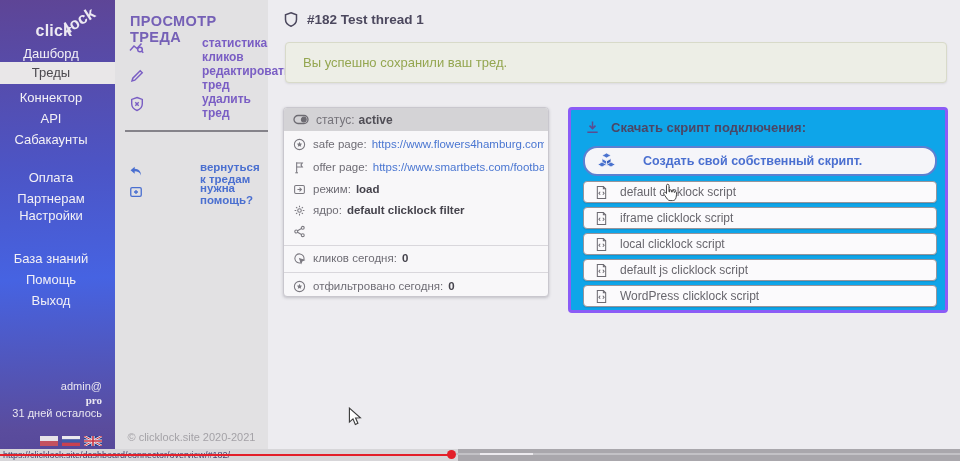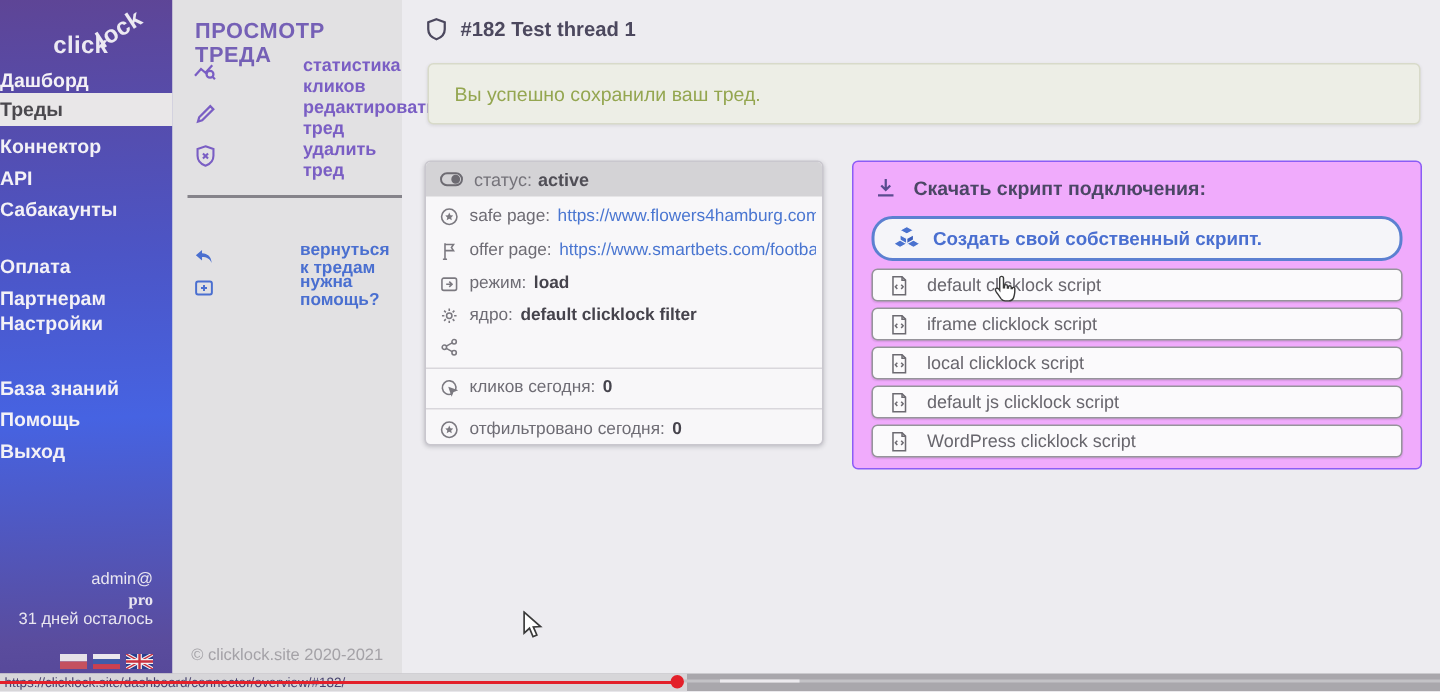--- a/index.html
+++ b/index.html
@@ -6,21 +6,21 @@
   html,body { width:960px; height:461px; overflow:hidden; }
   body { font-family:"Liberation Sans", sans-serif; }
   #app { position:relative; width:960px; height:461px; background:#edecf0; overflow:hidden; }
 
   
   .sidebar { position:absolute; left:0; top:0; width:115px; height:449px;
     background:linear-gradient(178deg,#5e4596 0%,#4c55c6 38%,#4663e2 62%,#5a4c9d 95%,#57499a 100%); }
   .logo { position:absolute; right:10px; top:22px; color:#ece9f2; font-size:16px; font-weight:700; letter-spacing:.2px; }
   .logo .lock { display:inline-block; transform:rotate(-33deg) translate(1px,-3px); transform-origin:left bottom; }
   .nav-item { position:absolute; left:0; width:115px; height:21px; line-height:21px;
-    text-align:left; padding-right:13px; color:#f3f1f6; font-size:13px; cursor:default;font-weight:bold; }
+    text-align:center; padding-right:13px; color:#f3f1f6; font-size:13px; cursor:default; }
   .nav-item.active { background:#e9e7e8; color:#4b494e; height:22px; line-height:22px; }
   .account { position:absolute; right:13px; top:380px; text-align:right; color:#e9e6f0; font-size:11px; line-height:13.5px; }
   .account .pro { font-weight:700;font-family:Liberation Serif, serif; }
   .flags { position:absolute; right:13px; top:436px; display:flex; gap:4px; }
   .flags svg { display:block; }
 
   
   .menu { position:absolute; left:115px; top:0; width:153px; height:449px; background:#e2e1e3; }
   .menu-title { position:absolute; left:15px; top:13px; font-size:14.5px; font-weight:700; color:#7560b6; letter-spacing:.4px; }
   .menu-row { position:absolute; left:14px; display:flex; align-items:center; gap:9px; height:18px; cursor:pointer; }
@@ -49,27 +49,27 @@
   .card-head .val { font-size:12px; font-weight:600; color:#504e56; margin-left:-3px; }
   .crow { position:absolute; left:9px; right:4px; height:14px; display:flex; align-items:center; gap:7px;
     white-space:nowrap; overflow:hidden; }
   .crow .ic { flex:0 0 auto; color:#7b7980; display:flex; }
   .crow .lbl { font-size:11.5px; color:#6e6c74; }
   .crow .val { font-size:11.5px; font-weight:700; color:#45434c; margin-left:-2px; }
   .crow a { font-size:11.5px; color:#4a76d1; text-decoration:none; margin-left:-2px; }
   .hline { position:absolute; left:0; width:100%; height:1px; background:#d9d7dc; }
 
   
-  .scripts { position:absolute; left:300px; top:107px; width:380px; height:206px; background:#f0abfc;
-    border:1px solid #8b5cf6; border-radius:4px; }
+  .scripts { position:absolute; left:300px; top:107px; width:380px; height:206px; background:#0ea5e9;
+    border:3px solid #8b5cf6; border-radius:4px; }
   .scripts-head { position:absolute; left:14px; top:10px; display:flex; align-items:center; gap:11px; }
   .scripts-head .ic { color:#5b4c90; display:flex; }
   .scripts-head .t { font-size:13px; font-weight:700; color:#4b4665; }
   .btn-create { position:absolute; left:12px; top:36px; width:354px; height:30px; border:2px solid #5c80d1;
-    border-radius:14px; background:#f5f5f9; display:flex; align-items:center; gap:7px; padding-left:11px; cursor:pointer; }
+    border-radius:14px; background:#f5f5f9; display:flex; align-items:center; gap:26px; padding-left:11px; cursor:pointer; }
   .btn-create .t { font-size:12.5px; font-weight:600; color:#4a6fd0; }
   .btn-script { position:absolute; left:12px; width:354px; height:22px; border:1px solid #96949b; border-radius:4px;
     background:#fbfafc; box-shadow:0 1px 1px rgba(0,0,0,.10); display:flex; align-items:center; gap:12px;
     padding-left:11px; cursor:pointer; }
   .btn-script .ic { color:#6c6a71; display:flex; }
   .btn-script .t { font-size:12px; color:#68666d; }
 
   
   .bottom-band { position:absolute; left:0; top:449px; width:960px; height:12px; background:#a9a7ac; }
   .url-tip { position:absolute; left:0; top:449px; width:458px; height:12px; background:#d7d6d9;

